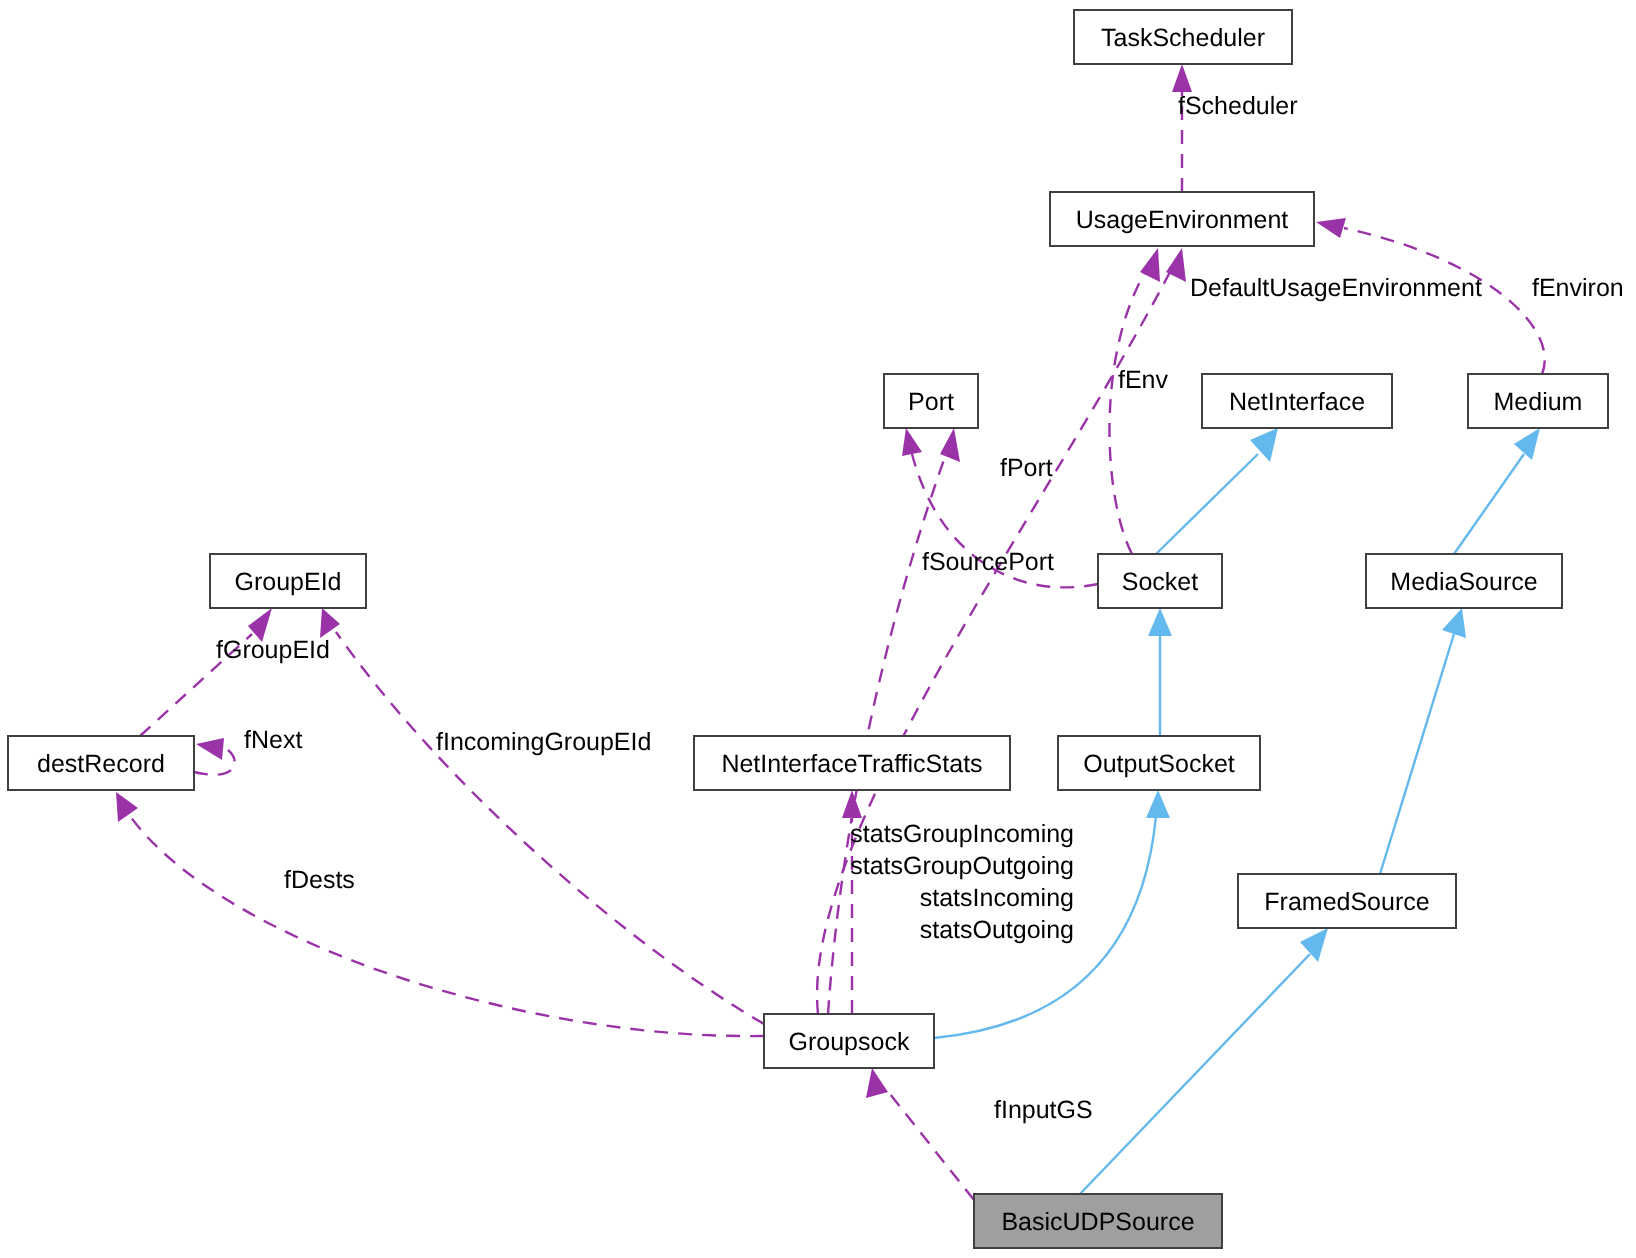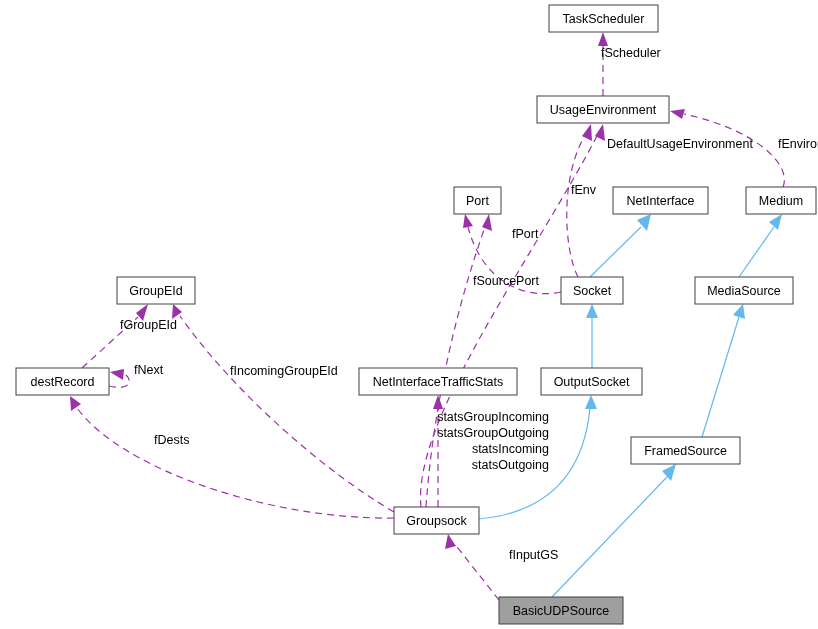--- a/index.html
+++ b/index.html
@@ -10,21 +10,20 @@
   body {
     width: 818px;
     height: 629px;
     font-family: "Liberation Sans", sans-serif;
     overflow: hidden;
   }
   #diagram-root {
     position: relative;
     width: 670px;
     height: 629px;
-    margin-left: 12px;
   }
   svg#uml-svg {
     position: absolute;
     top: 0;
     left: 0;
     width: 818px;
     height: 629px;
   }
   .cls-box rect {
     fill: #ffffff;

